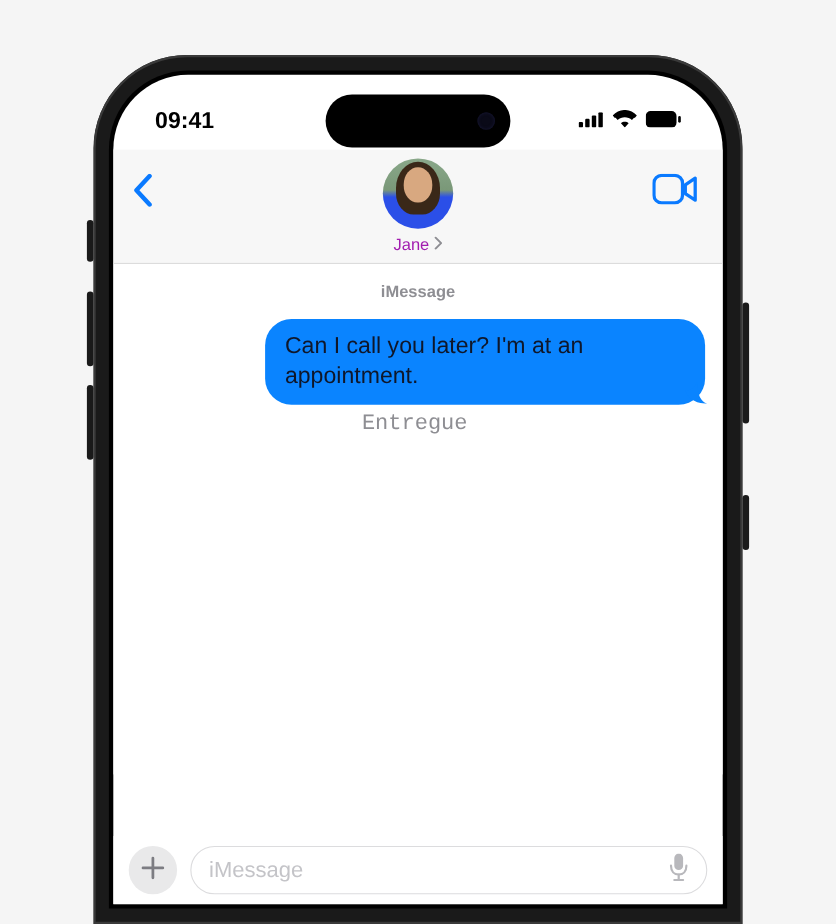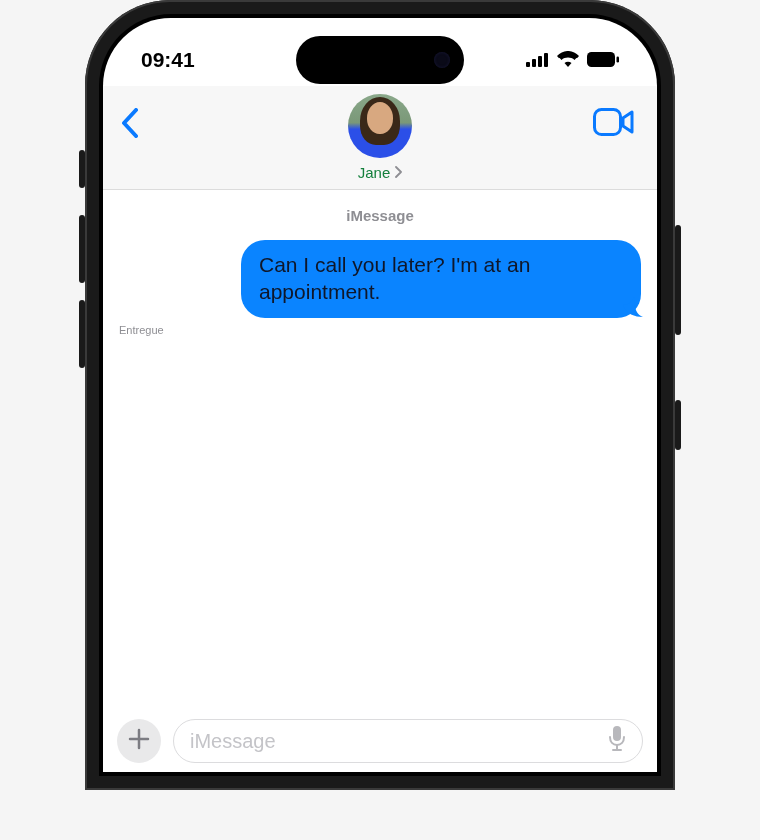--- a/index.html
+++ b/index.html
@@ -13,20 +13,21 @@
       width: 760px;
       height: 840px;
       background: #f5f5f5;
       display: flex;
       align-items: flex-start;
       justify-content: center;
       overflow: hidden;
     }
     
     .frame-container {
+      margin-top: 50px;
       position: relative;
     }
     
     .phone-frame {
       width: 590px;
       height: 790px;
       background: #1a1a1a;
       border-radius: 85px 85px 0 0;
       padding: 14px;
       position: relative;
@@ -153,21 +154,21 @@
       background: #3a2818;
       border-radius: 50% 50% 40% 40%;
       z-index: 0;
     }
     .avatar-face { z-index: 1; }
     .contact-row {
       margin-top: 6px;
       display: flex;
       align-items: center;
       gap: 4px;
-      color: #15803d;
+      color: #a21caf;
       font-size: 15px;
     }
     
     
     .conversation {
       background: #fff;
       height: calc(100% - 68px - 160px - 62px);
       padding: 16px;
       overflow: hidden;
     }
@@ -195,25 +196,26 @@
       position: relative;
     }
     .bubble-tail {
       position: absolute;
       right: -2px;
       bottom: 1px;
       width: 20px;
       height: 20px;
     }
     .delivered {
-      text-align: left;
+      text-align: center;
       color: #8e8e93;
-      font-size: 11px;
+      font-size: 20px;
       margin-top: 6px;
       padding-right: 6px;
+      font-family: Liberation Mono, monospace;
     }
     
     
     .input-bar {
       position: absolute;
       bottom: 0;
       left: 0;
       right: 0;
       height: 62px;
       background: #fff;

